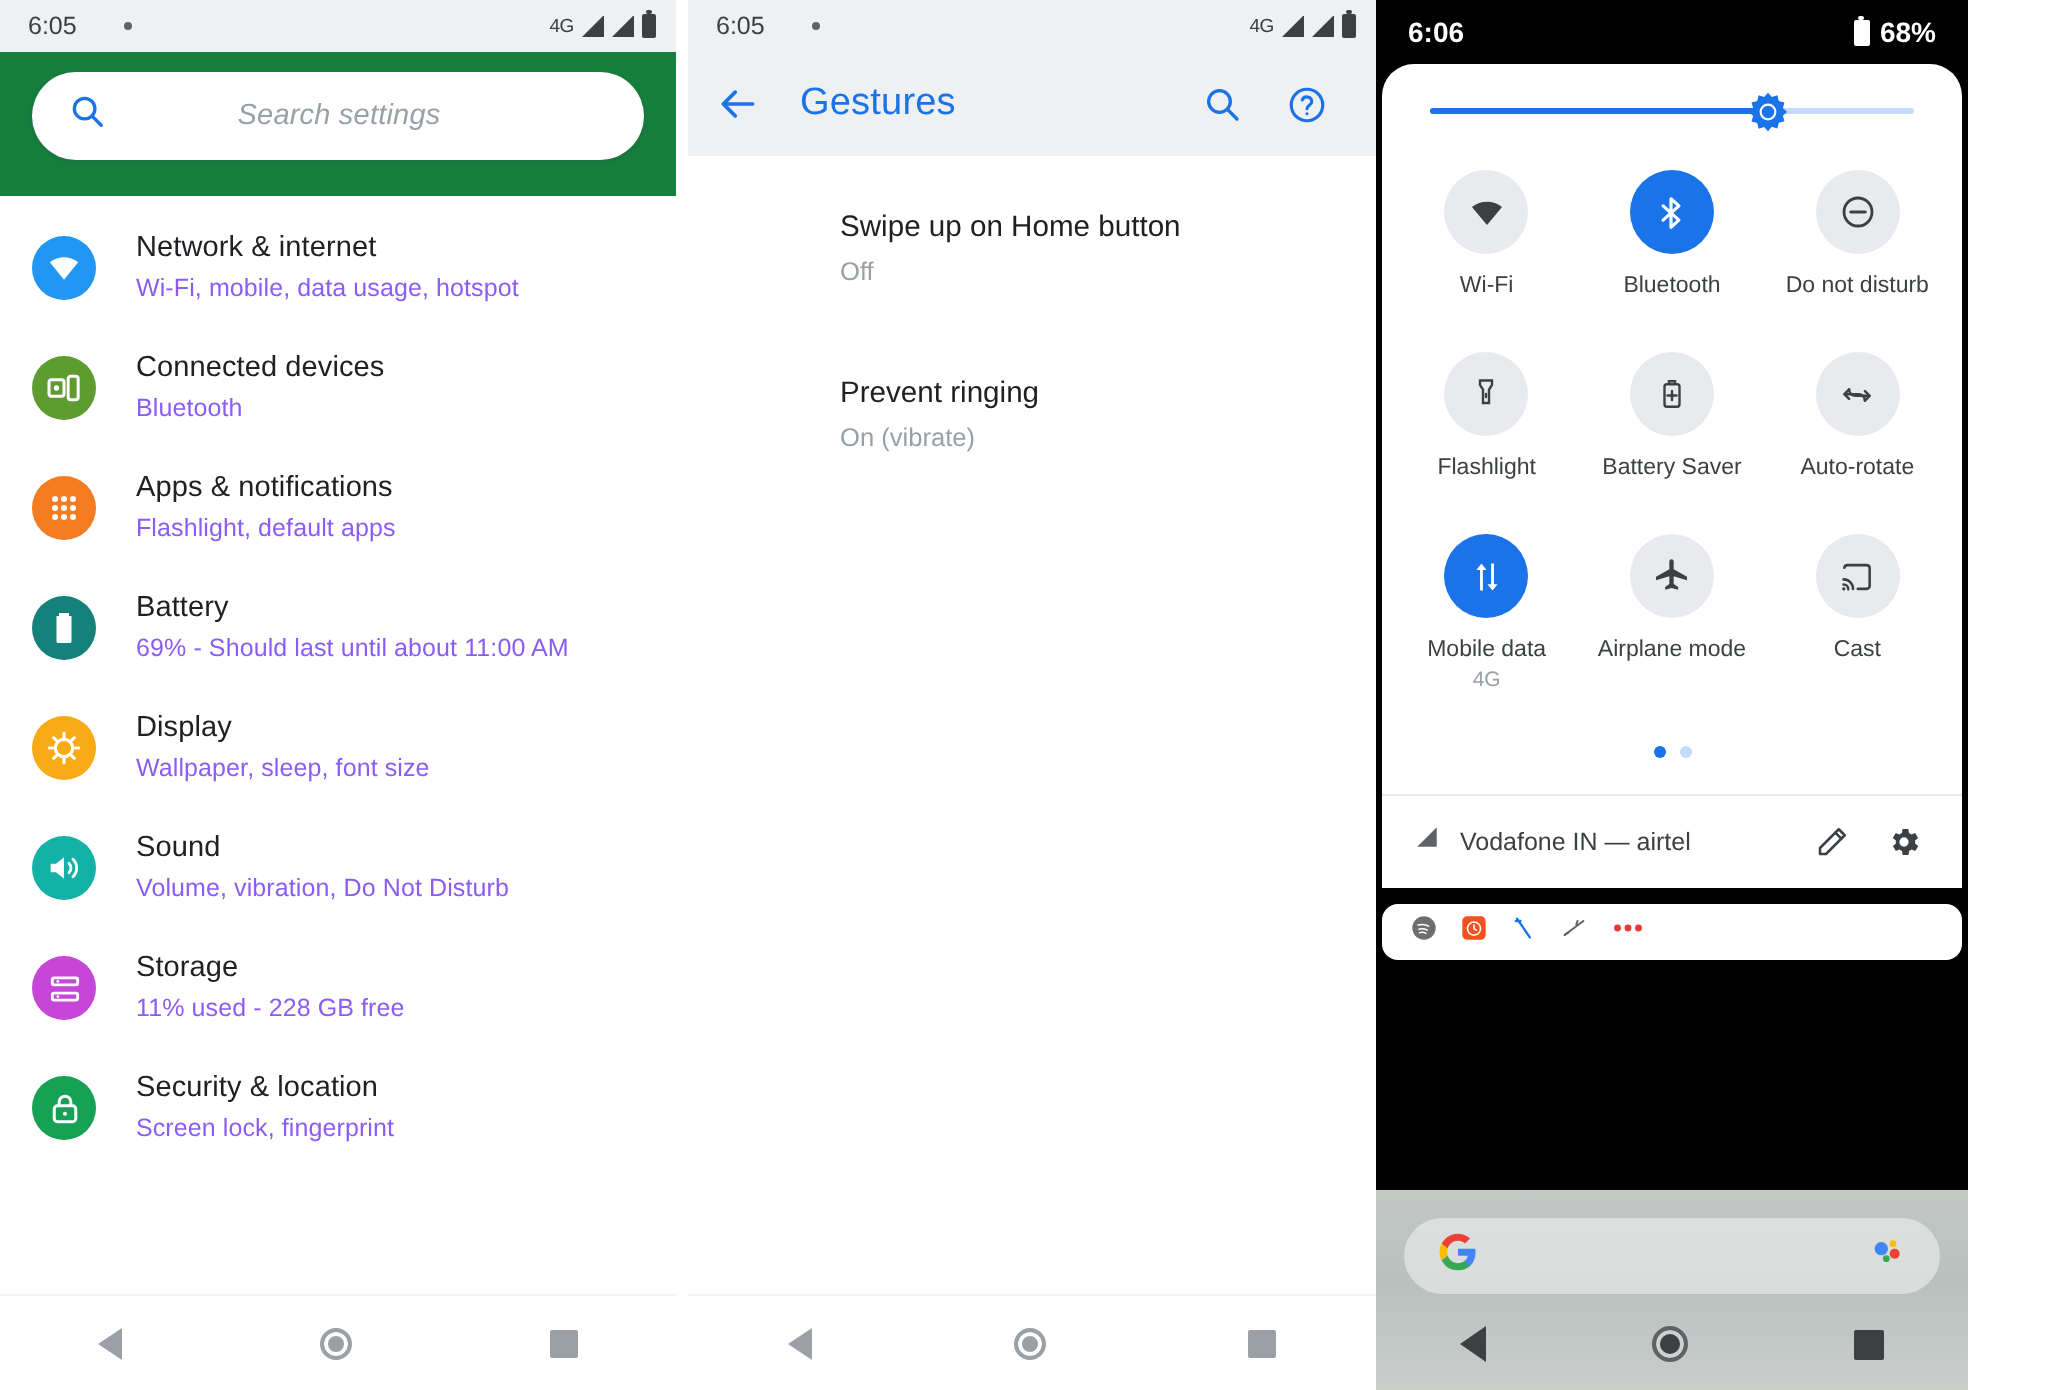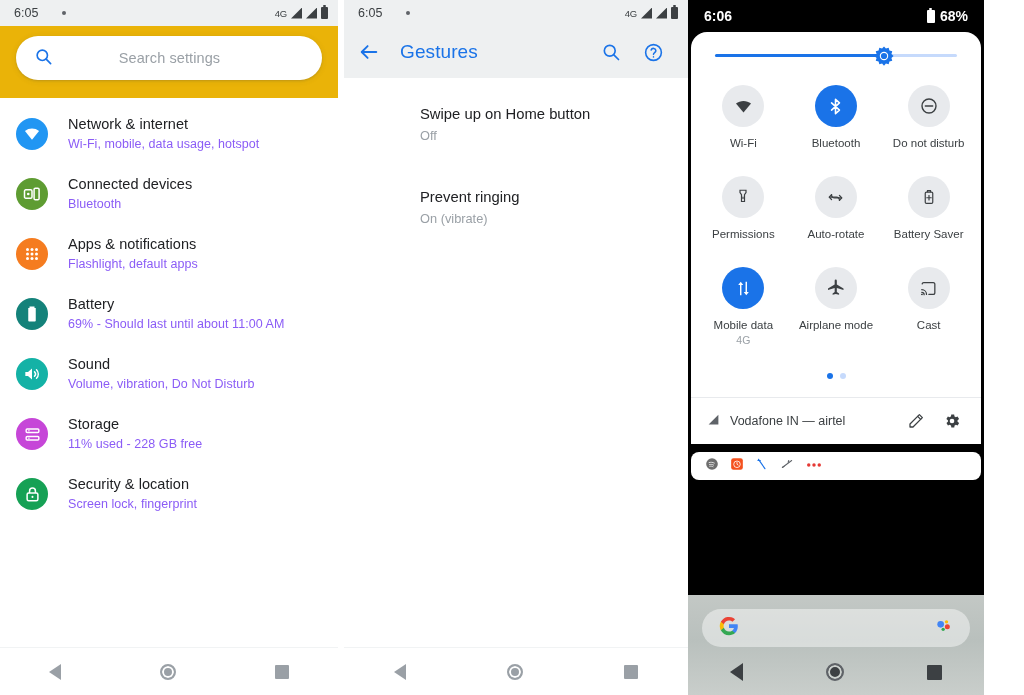--- a/index.html
+++ b/index.html
@@ -36,21 +36,21 @@
   }
   .batt {
     width: 7px; height: 12px; background: #3c4043; border-radius: 1px; position: relative;
   }
   .batt::before {
     content:""; position:absolute; top:-2px; left:2px; width:3px; height:2px; background:#3c4043;
     border-radius:1px;
   }
 
   
-  .search-zone { background: #eab308; padding: 10px 16px 18px 16px; }
+  .search-zone { background: #15803d; padding: 10px 16px 18px 16px; font-style: italic; }
   .search-bar {
     height: 44px; background: #fff; border-radius: 24px;
     display: flex; align-items: center; padding: 0 18px;
     box-shadow: 0 1px 2px rgba(60,64,67,0.18), 0 1px 6px rgba(60,64,67,0.10);
   }
   .search-icon { flex: 0 0 auto; margin-right: 8px; }
   .search-ph {
     flex: 1; text-align: center; color: #9aa0a6; font-size: 14.5px;
     padding-right: 26px; letter-spacing: .1px;
   }
@@ -249,20 +249,32 @@
           <svg width="20" height="20" viewBox="0 0 24 24" fill="#fff">
             <path d="M9 3h6v1.8h1.5v15.4a1 1 0 0 1-1 .8H8.5a1 1 0 0 1-1-.8V4.8H9V3z"></path>
           </svg>
         </span>
         <span class="s-text">
           <span class="s-title" style="display:block">Battery</span>
           <span class="s-sub" style="display:block">69% - Should last until about 11:00 AM</span>
         </span>
       </div>
 
+      <div class="settings-row">
+        <span class="s-icon" style="background:#f9ab17">
+          <svg width="20" height="20" viewBox="0 0 24 24" fill="none" stroke="#fff" stroke-width="1.9">
+            <circle cx="12" cy="12" r="5.2"></circle>
+            <path d="M12 3.2v2M12 18.8v2M3.2 12h2M18.8 12h2M5.9 5.9l1.4 1.4M16.7 16.7l1.4 1.4M18.1 5.9l-1.4 1.4M7.3 16.7l-1.4 1.4" stroke-linecap="round"></path>
+          </svg>
+        </span>
+        <span class="s-text">
+          <span class="s-title" style="display:block">Display</span>
+          <span class="s-sub" style="display:block">Wallpaper, sleep, font size</span>
+        </span>
+      </div>
 
       <div class="settings-row">
         <span class="s-icon" style="background:#14b2a6">
           <svg width="20" height="20" viewBox="0 0 24 24" fill="#fff">
             <path d="M4 9.5h3.2L12 5.5v13L7.2 14.5H4z"></path>
             <path d="M15 9.2a4 4 0 0 1 0 5.6" stroke="#fff" stroke-width="1.7" fill="none" stroke-linecap="round"></path>
             <path d="M17.4 6.8a7.3 7.3 0 0 1 0 10.4" stroke="#fff" stroke-width="1.7" fill="none" stroke-linecap="round"></path>
           </svg>
         </span>
         <span class="s-text">
@@ -442,45 +454,45 @@
           <span class="tile-label">Do not disturb</span>
         </div>
 
         <div class="qs-tile">
           <span class="tile-circle">
             <svg width="18" height="18" viewBox="0 0 24 24" fill="none" stroke="#3c4043" stroke-width="1.6">
               <path d="M8 3h8v3l-2 3v9h-4V9L8 6z"></path>
                 <line x1="12" y1="12" x2="12" y2="14" stroke-linecap="round"></line>
             </svg>
           </span>
-          <span class="tile-label">Permissions</span>
+          <span class="tile-label">Flashlight</span>
+        </div>
+
+        <div class="qs-tile">
+          <span class="tile-circle">
+            <svg width="18" height="18" viewBox="0 0 24 24" fill="none" stroke="#3c4043" stroke-width="1.6">
+              <rect x="7" y="5.5" width="10" height="15" rx="1.6"></rect>
+                <path d="M10 5.5V3.5h4v2"></path>
+              <line x1="12" y1="10" x2="12" y2="16" stroke-linecap="round"></line>
+                <line x1="9" y1="13" x2="15" y2="13" stroke-linecap="round"></line>
+            </svg>
+          </span>
+          <span class="tile-label">Battery Saver</span>
         </div>
 
         <div class="qs-tile">
           <span class="tile-circle">
             <svg width="19" height="19" viewBox="0 0 24 24" fill="none" stroke="#3c4043" stroke-width="1.6" stroke-linecap="round" stroke-linejoin="round">
               <path d="M7 8.5l-3 3 3 3"></path>
                 <path d="M17 15.5l3-3-3-3"></path>
               <path d="M4.5 11.5h8.5a4 4 0 0 1 4 4v0"></path>
                 <path d="M19.5 12.5H11a4 4 0 0 1-4-4v0"></path>
             </svg>
           </span>
           <span class="tile-label">Auto-rotate</span>
-        </div>
-
-        <div class="qs-tile">
-          <span class="tile-circle">
-            <svg width="18" height="18" viewBox="0 0 24 24" fill="none" stroke="#3c4043" stroke-width="1.6">
-              <rect x="7" y="5.5" width="10" height="15" rx="1.6"></rect>
-                <path d="M10 5.5V3.5h4v2"></path>
-              <line x1="12" y1="10" x2="12" y2="16" stroke-linecap="round"></line>
-                <line x1="9" y1="13" x2="15" y2="13" stroke-linecap="round"></line>
-            </svg>
-          </span>
-          <span class="tile-label">Battery Saver</span>
         </div>
 
         <div class="qs-tile">
           <span class="tile-circle on">
             <svg width="19" height="19" viewBox="0 0 24 24" fill="#fff">
               <path d="M8.5 3.5l3.2 4H9.4v13H7.6v-13H5.3z"></path>
                 <path d="M15.5 20.5l-3.2-4h2.3v-13h1.8v13h2.3z"></path>
             </svg>
           </span>
           <span class="tile-label">Mobile data</span>

